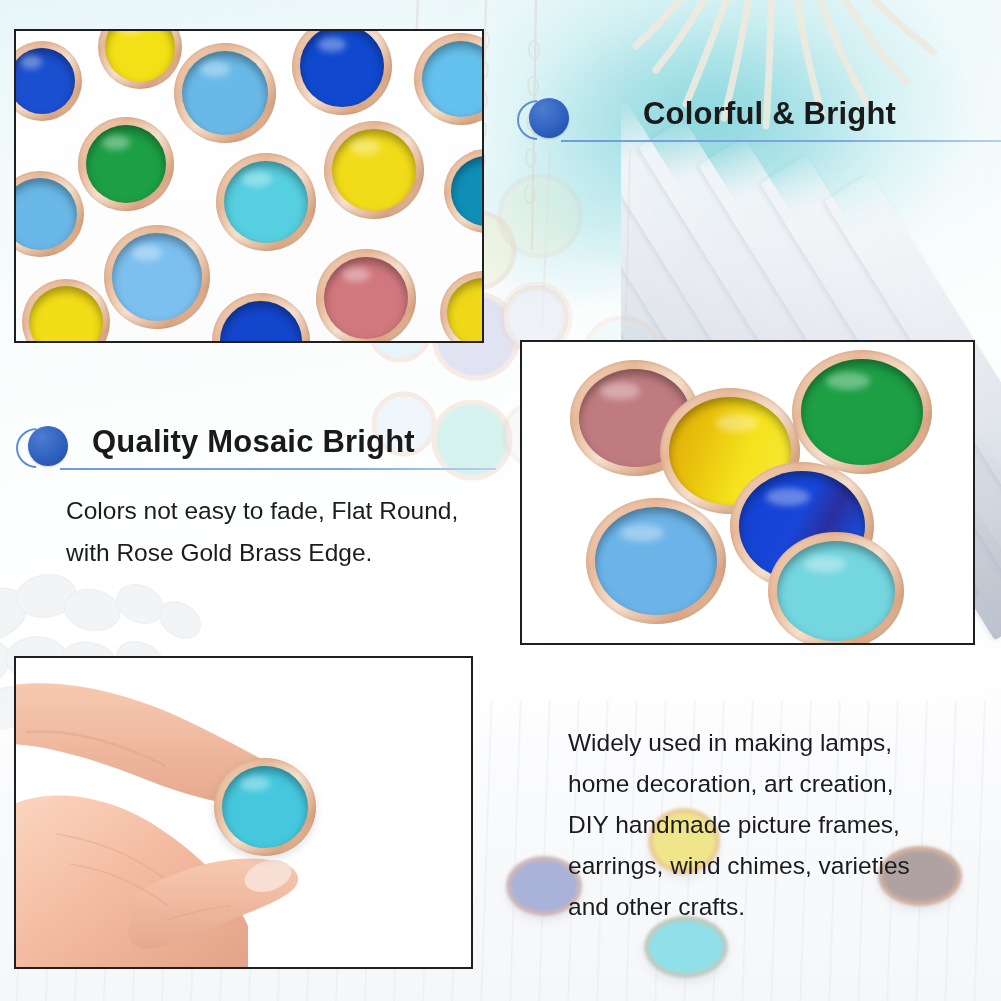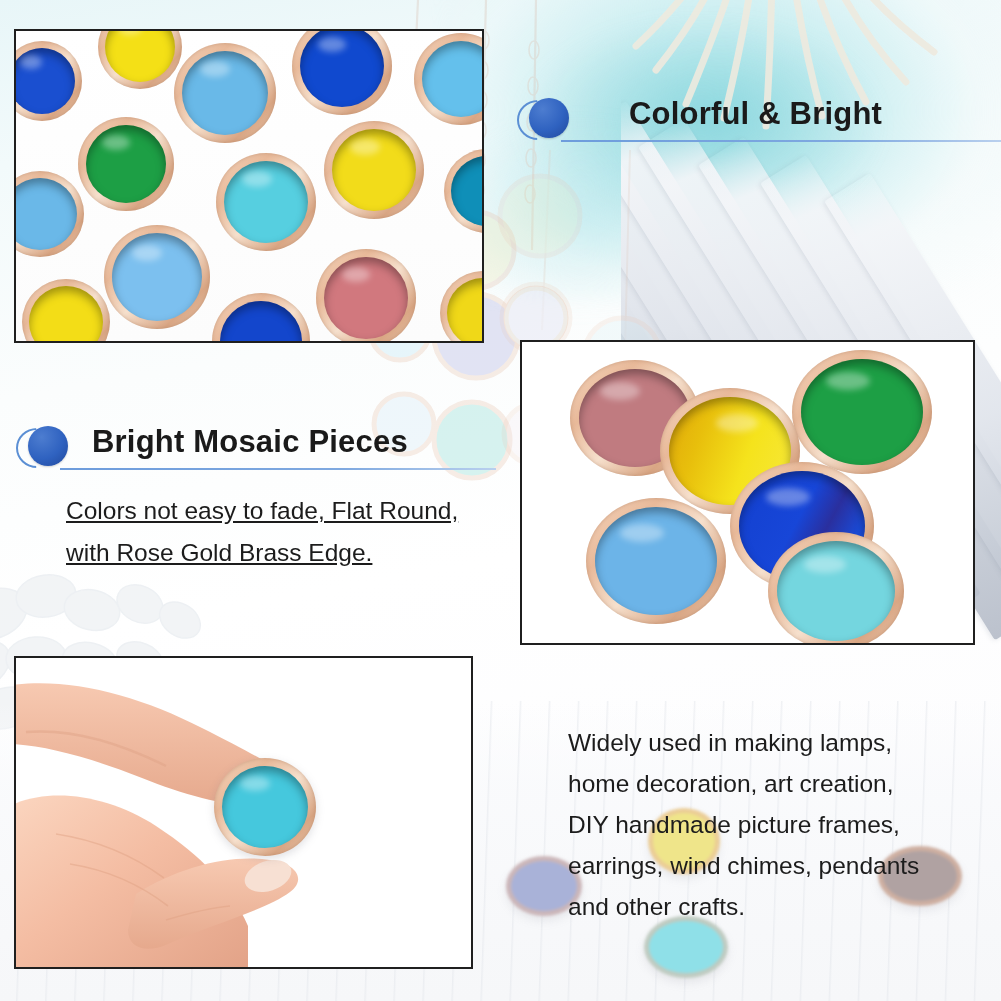--- a/index.html
+++ b/index.html
@@ -140,28 +140,28 @@
   }
   .body-text {
     color: #1c1c1c;
     font-size: 24.5px;
     line-height: 41.5px;
     white-space: pre-line;
   }
 
   
   #block-colorful { left: 517px; top: 96px; width: 470px; }
-  #block-colorful .head-title { left: 112px; top: 0px; font-size: 31px; }
+  #block-colorful .head-title { left: 126px; top: 0px; font-size: 31px; }
   #block-colorful .rule { left: 44px; top: 44px; width: 440px; }
   #block-colorful .body-text { margin-top: 16px; margin-left: 63px; }
 
   #block-quality { left: 16px; top: 424px; width: 480px; }
   #block-quality .head-title { left: 76px; top: 0px; font-size: 31px; }
   #block-quality .rule { left: 44px; top: 44px; width: 436px; }
-  #block-quality .body-text { margin-top: 14px; margin-left: 50px; text-decoration: underline; }
+  #block-quality .body-text { margin-top: 14px; margin-left: 50px; }
 
   #block-usage { left: 568px; top: 722px; width: 420px; }
   #block-usage .body-text { line-height: 41px; }
 </style>
 </head>
 <body>
 
 <div id="stage">
 
   <div class="bg sky-blob"></div>
@@ -445,28 +445,28 @@
       <div class="rule"></div>
     </div>
   </div>
 
   <div class="block" id="block-quality">
     <div class="head-row">
       <div class="bullet">
         <div class="arc"></div>
           <div class="dot"></div>
       </div>
-      <div class="head-title">Bright Mosaic Pieces</div>
+      <div class="head-title">Quality Mosaic Bright</div>
       <div class="rule"></div>
     </div>
     <div class="body-text">Colors not easy to fade, Flat Round,
 with Rose Gold Brass Edge.</div>
   </div>
 
   <div class="block" id="block-usage">
     <div class="body-text">Widely used in making lamps,
 home decoration, art creation,
 DIY handmade picture frames,
-earrings, wind chimes, pendants
+earrings, wind chimes, varieties
 and other crafts.</div>
   </div>
 
 </div>
 
 </body></html>

